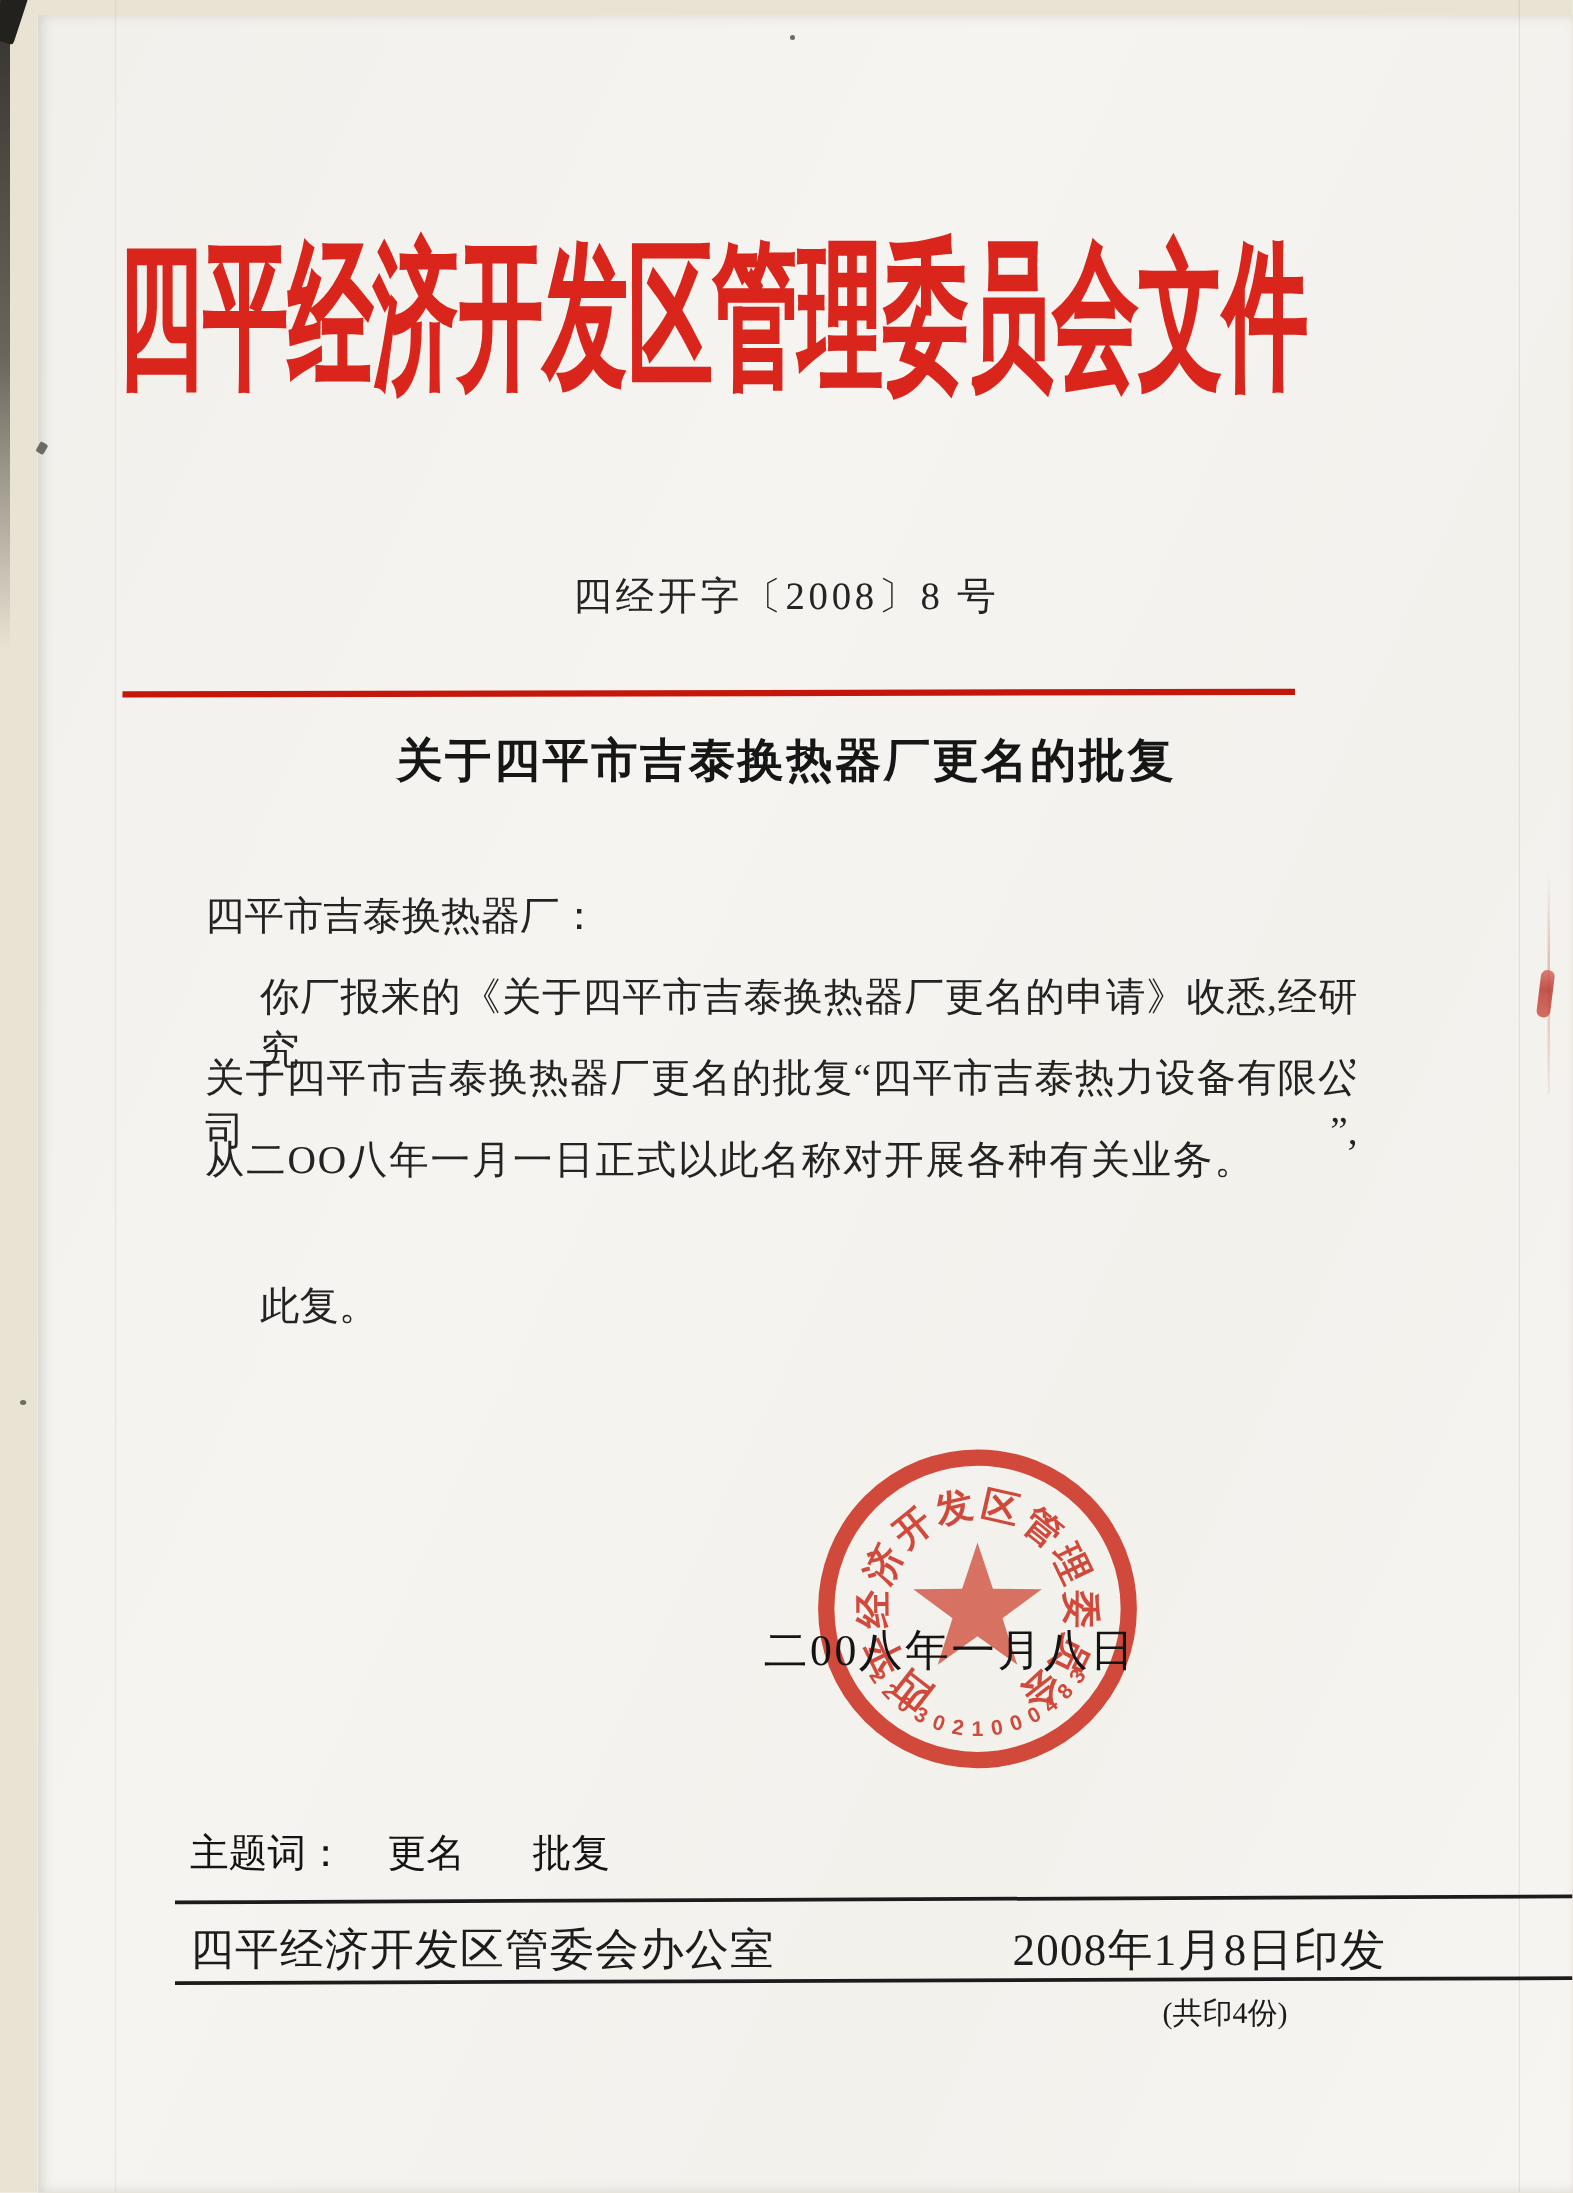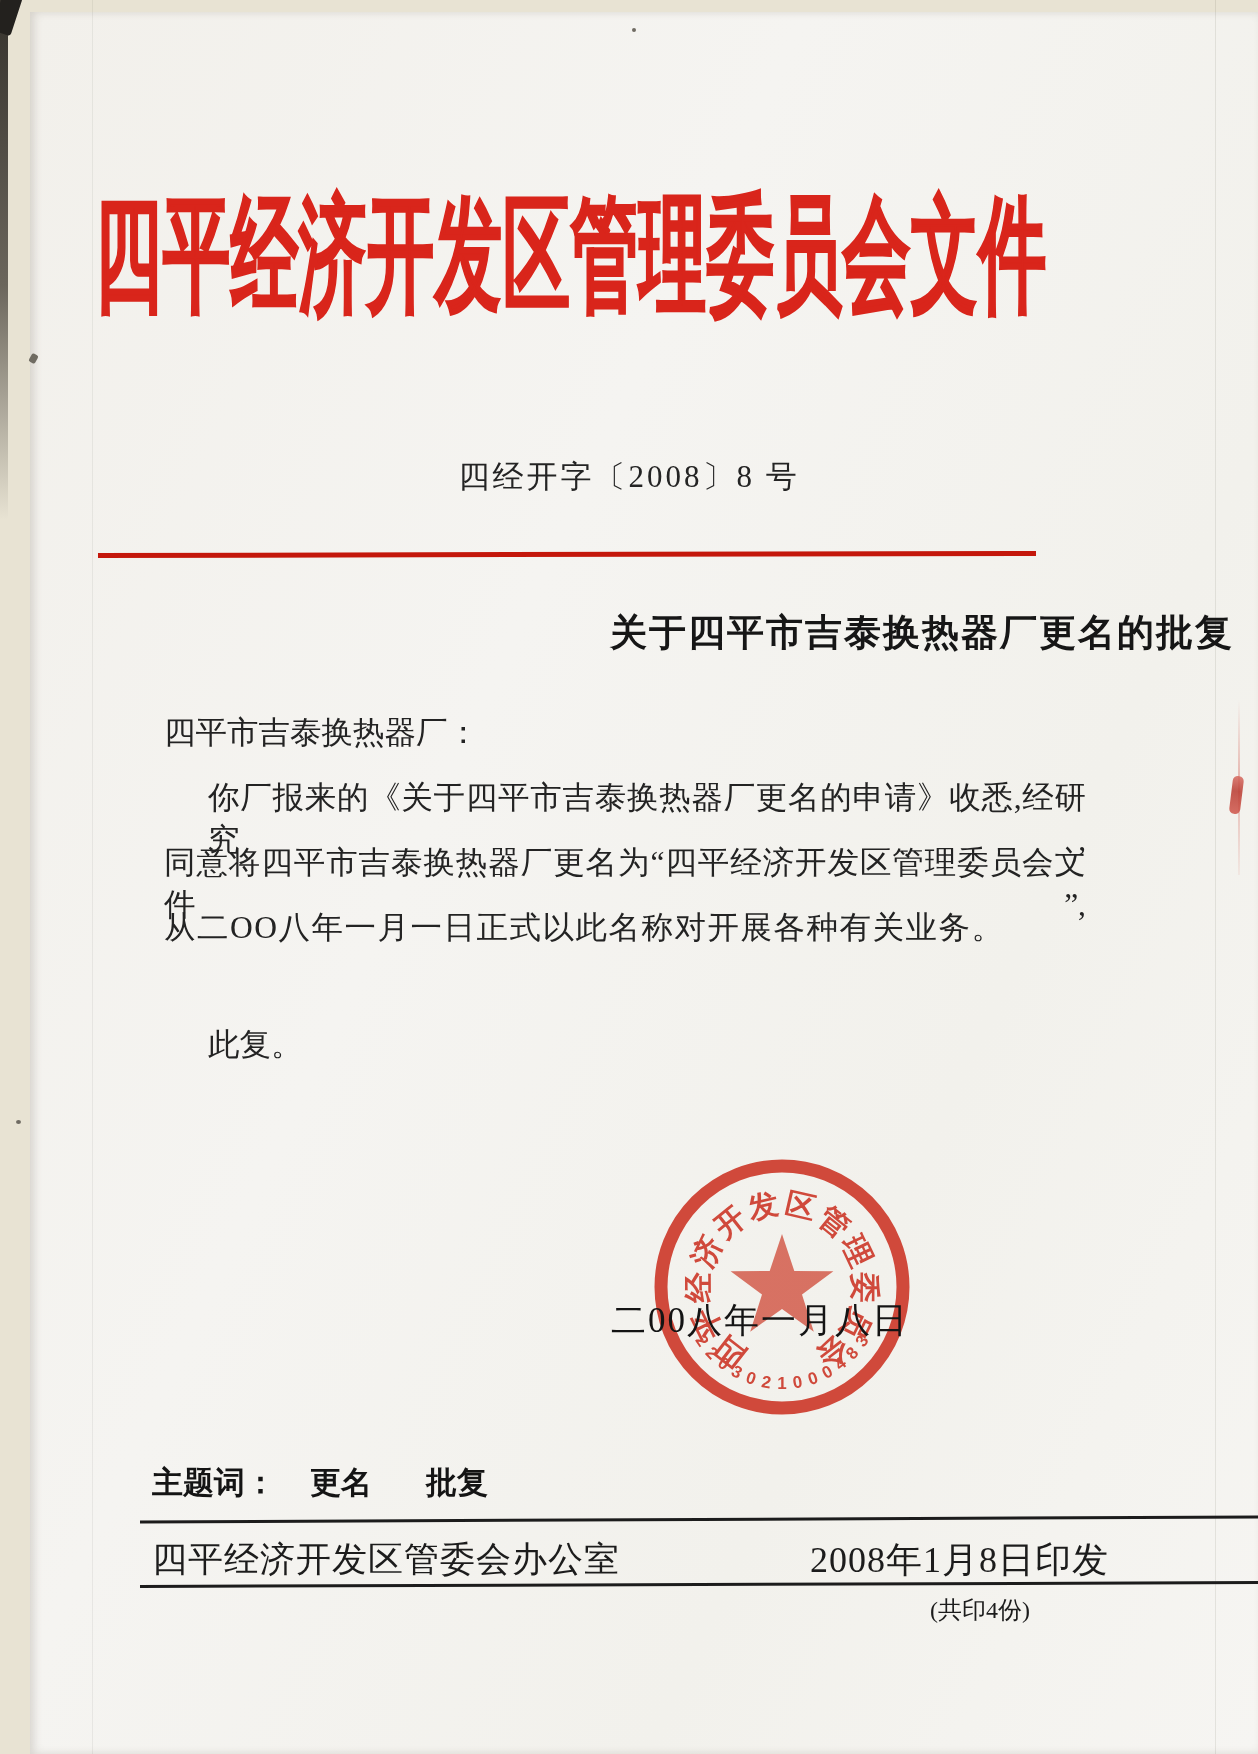--- a/index.html
+++ b/index.html
@@ -37,21 +37,21 @@
   }
   .doc-number{
     position:absolute;left:0;top:456px;width:1258px;text-align:center;
     font-size:31px;letter-spacing:3px;color:#242424;
   }
   .red-rule{
     position:absolute;left:98px;top:552px;width:938px;height:5px;
     background:#c4170b;transform:rotate(-0.12deg);
   }
   .doc-title{
-    position:absolute;left:24px;top:608px;width:1210px;text-align:right;
+    position:absolute;left:24px;top:584px;width:1210px;text-align:center;
     font-size:37px;font-weight:700;letter-spacing:2px;color:#161616;
     font-family:"Liberation Sans","DejaVu Sans",sans-serif;
   }
   .body-line{position:absolute;font-size:31.5px;color:#232323;white-space:nowrap;margin-left:46px;}
   .jline{white-space:normal;text-align:justify;text-align-last:justify;}
   .salutation{left:118px;top:712px;}
   .para-1{left:162px;top:777px;width:878px;}
   .para-2{left:118px;top:842px;width:922px;}
   .para-3{left:118px;top:907px;letter-spacing:1.5px;}
   .closing{left:162px;top:1024px;}
@@ -76,21 +76,21 @@
     position:absolute;left:1231px;top:776px;width:11px;height:38px;
     background:linear-gradient(#d76a60,#b93a30 40%,#d0554a);
     border-radius:5px;transform:rotate(7deg);opacity:.85;
   }
   .ink-trail{
     position:absolute;left:1238px;top:700px;width:2px;height:175px;
     background:linear-gradient(rgba(220,130,120,0),rgba(214,110,100,.45) 45%,rgba(220,130,120,.1));
   }
 
   .subject-row{
-    position:absolute;left:152px;top:1462px;font-size:31px;font-weight:700;
+    position:absolute;left:152px;top:1462px;font-size:31px;font-weight:400;
     color:#141414;font-family:"Liberation Sans","DejaVu Sans",sans-serif;
     white-space:nowrap;
   }
   .subject-row .term-1{margin-left:34px;}
   .subject-row .term-2{margin-left:54px;}
   .footer-rule{position:absolute;left:140px;width:1118px;background:#1c1c1c;}
   .footer-rule-top{top:1518px;height:3px;transform:rotate(-0.25deg);}
   .footer-rule-bottom{top:1583px;height:3px;transform:rotate(-0.2deg);}
   .office-name{position:absolute;left:152px;top:1536px;font-size:35px;letter-spacing:1px;color:#1c1c1c;white-space:nowrap;}
   .print-info{position:absolute;left:810px;top:1536px;font-size:36px;letter-spacing:1px;color:#1c1c1c;white-space:nowrap;}
@@ -111,21 +111,21 @@
 <div class="org-header">四平经济开发区管理委员会文件</div>
 
 <div class="doc-number">四经开字〔2008〕8 号</div>
 
 <div class="red-rule"></div>
 
 <div class="doc-title">关于四平市吉泰换热器厂更名的批复</div>
 
 <div class="body-line salutation">四平市吉泰换热器厂：</div>
 <div class="body-line jline para-1">你厂报来的《关于四平市吉泰换热器厂更名的申请》收悉,经研究,</div>
-<div class="body-line jline para-2">同意将四平市吉泰换热器厂更名为“四平经济开发区管理委员会文件”,</div>
+<div class="body-line jline para-2">关于四平市吉泰换热器厂更名的批复“四平市吉泰热力设备有限公司”,</div>
 <div class="body-line para-3">从二OO八年一月一日正式以此名称对开展各种有关业务。</div>
 <div class="body-line closing">此复。</div>
 
 <div class="seal">
   <svg id="seal-svg" viewBox="0 0 290 290">
     <circle class="seal-ring" cx="145" cy="145" r="121"></circle>
     <polygon class="seal-star" points="145,92 157.3,129 196.4,129.3 165,152.5 176.8,189.7 145,167 113.2,189.7 125,152.5 93.6,129.3 132.7,129"></polygon>
     <g id="seal-ring-text">
         <text x="145" y="72" transform="rotate(-142 145 145)" class="seal-char">四</text>
         <text x="145" y="72" transform="rotate(-116.18181818181819 145 145)" class="seal-char">平</text>

